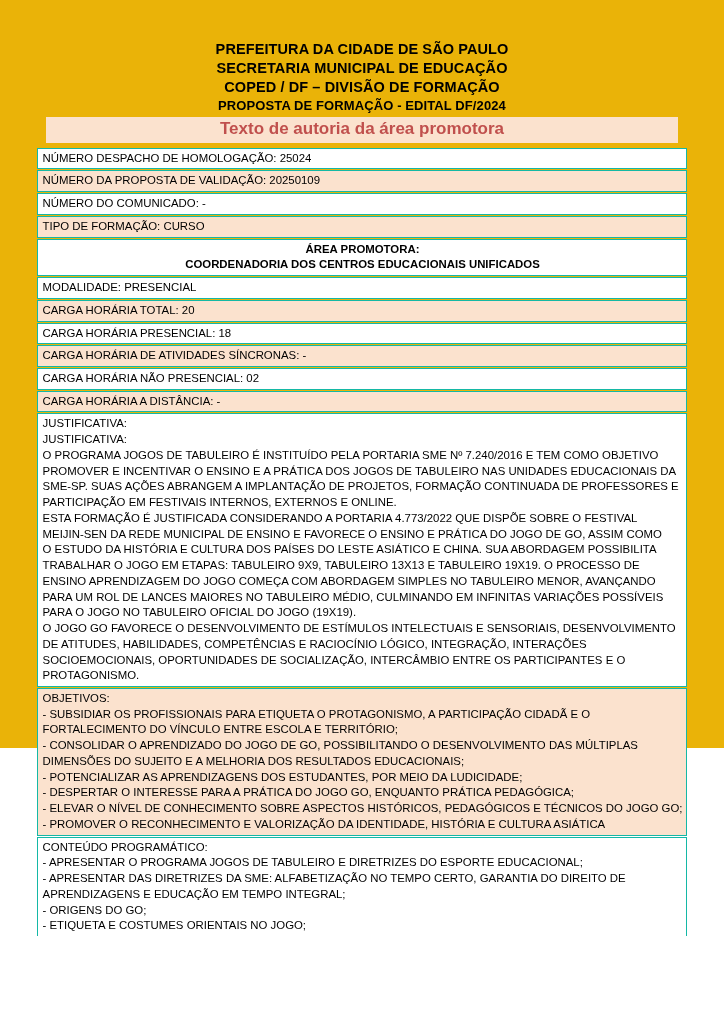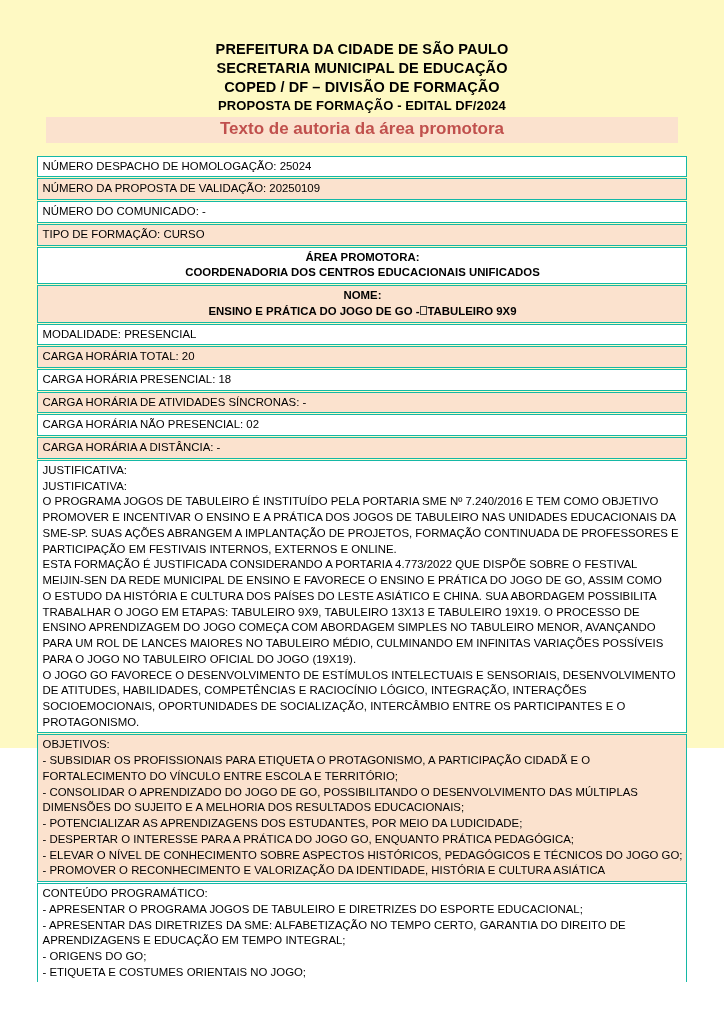--- a/index.html
+++ b/index.html
@@ -14,21 +14,21 @@
     overflow: hidden;
     font-family: "Liberation Sans", sans-serif;
     color: #000000;
     -webkit-font-smoothing: antialiased;
   }
 
   .page {
     position: relative;
     width: 724px;
     height: 748px;
-    background: #fef9c3;
+    background: #eab308;
     box-sizing: border-box;
   }
 
   
   .doc-heading {
     padding-top: 40px;
     text-align: center;
     line-height: 1.30;
   }
   .doc-heading .hl {
@@ -40,21 +40,21 @@
   .doc-heading .hl-big {
     font-weight: bold;
     font-size: 13px;
     letter-spacing: 0.1px;
     white-space: nowrap;
     padding-top: 1px;
   }
 
   
   .banner {
-    margin: 3px auto 12px auto;
+    margin: 3px auto 4px auto;
     width: 632px;
     background: #fbe2ce;
     text-align: center;
     padding: 1px 0 3px 0;
   }
   .banner-text {
     color: #c0504d;
     font-weight: bold;
     font-size: 17px;
     line-height: 1.25;
@@ -142,26 +142,20 @@
         <td>TIPO DE FORMAÇÃO: CURSO</td>
       </tr>
 
       <tr class="white">
         <td class="bold-cell">
           <span class="line">ÁREA PROMOTORA:</span>
           <span class="line">COORDENADORIA DOS CENTROS EDUCACIONAIS UNIFICADOS</span>
         </td>
       </tr>
 
-      <tr class="peach">
-        <td class="bold-cell">
-          <span class="line">NOME:</span>
-          <span class="line"><span>ENSINO E PRÁTICA DO JOGO DE GO -</span><span class="missing-glyph"></span><span>TABULEIRO 9X9</span></span>
-        </td>
-      </tr>
 
       <tr class="white">
         <td>MODALIDADE: PRESENCIAL</td>
       </tr>
 
       <tr class="peach">
         <td>CARGA HORÁRIA TOTAL: 20</td>
       </tr>
 
       <tr class="white">

